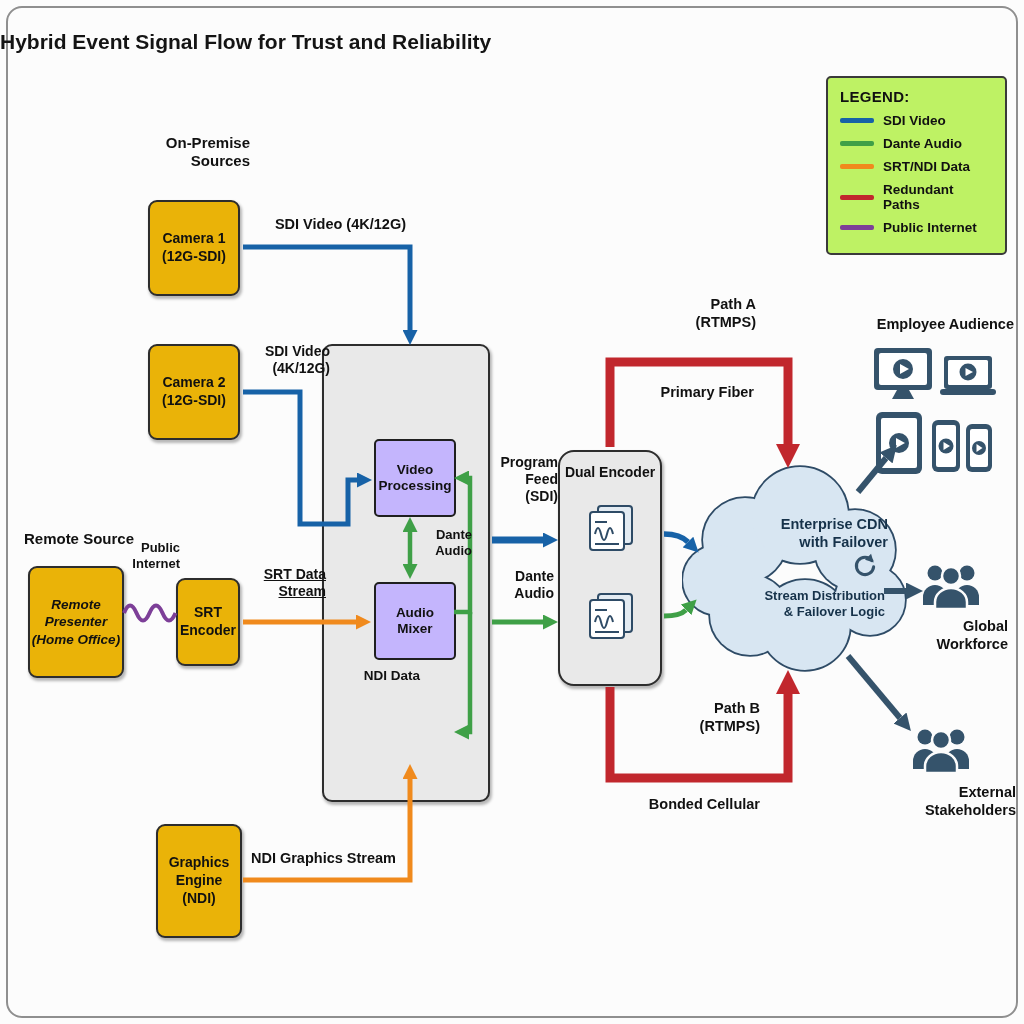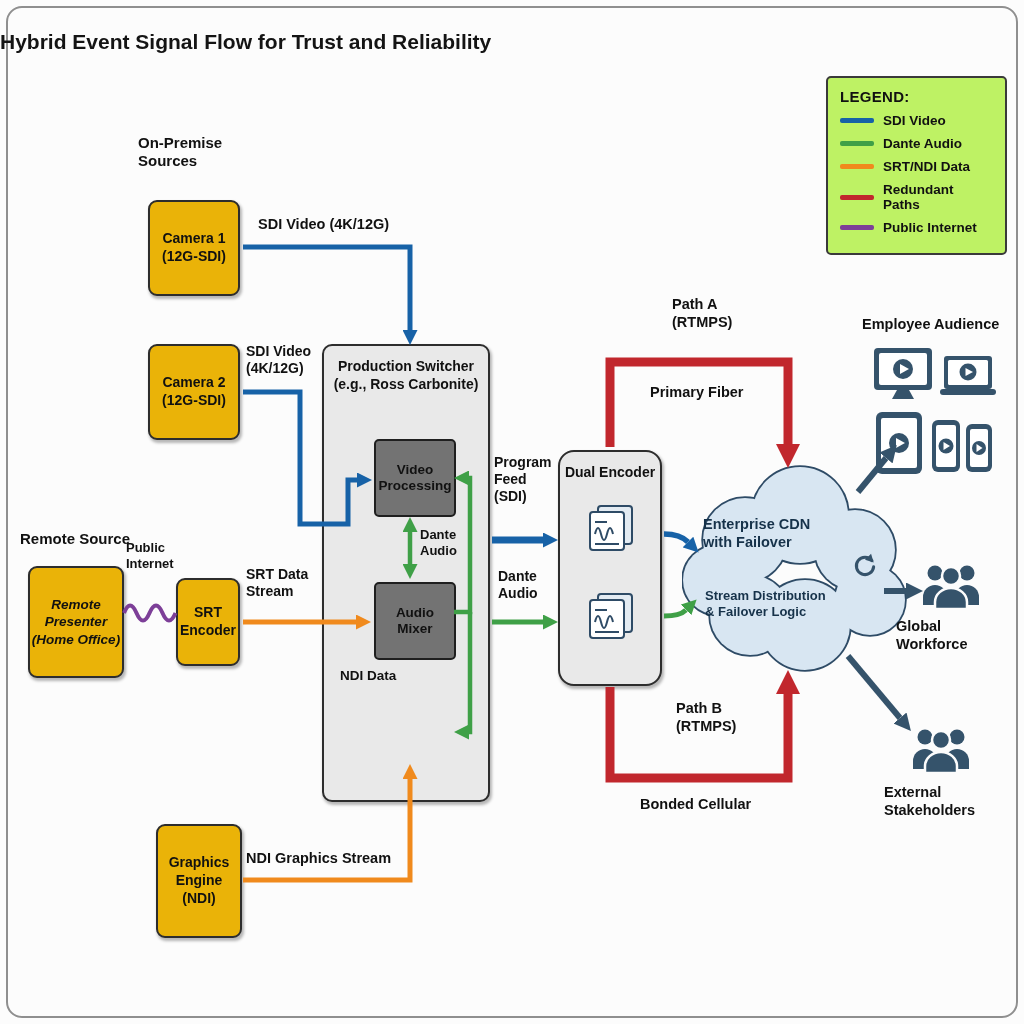--- a/index.html
+++ b/index.html
@@ -12,24 +12,24 @@
   .title { position:absolute; top:30px; left:0; width:926px; text-align:left;
            font-size:21px; font-weight:800; color:#141414; z-index:4; }
   .node { position:absolute; display:flex; align-items:center; justify-content:center; text-align:center;
           background:#eab308; border:2.5px solid #2d2d2d; border-radius:9px;
           font-weight:700; font-size:14px; line-height:1.28; color:#111;
           box-shadow:1.5px 2.5px 3px rgba(0,0,0,.28); z-index:2; }
   .panel { position:absolute; background:#e9e9e9; border:2.5px solid #2d2d2d; border-radius:10px;
            box-shadow:1.5px 2.5px 3px rgba(0,0,0,.28); z-index:1; }
   .panel-title { position:absolute; top:12px; left:4px; right:4px; text-align:center;
                  font-weight:700; font-size:14px; line-height:1.28; }
-  .inner-node { position:absolute; background:#737373; border:2.5px solid #1f1f1f; border-radius:5px;
+  .inner-node { position:absolute; background:#c4b5fd; border:2.5px solid #1f1f1f; border-radius:5px;
                 display:flex; align-items:center; justify-content:center; text-align:center;
                 font-weight:700; font-size:13.5px; line-height:1.22; z-index:2; }
-  .lbl { position:absolute; font-weight:700; font-size:14px; color:#111; text-align:left;
+  .lbl { position:absolute; font-weight:700; font-size:14px; color:#111; text-align:right;
          line-height:1.22; z-index:4; }
   .legend { position:absolute; left:826px; top:76px; width:181px; background:#bef264;
             border:2px solid #3a3a3a; border-radius:5px; padding:10px 12px; z-index:4; }
   .legend-heading { font-size:15px; font-weight:800; margin-bottom:8px; letter-spacing:.3px; }
   .legend-row { display:flex; align-items:center; gap:9px; margin:8px 0; }
   .legend-swatch { width:34px; height:5px; border-radius:2px; flex:0 0 auto; background:#999; }
   .legend-label { font-size:13.5px; font-weight:700; }
   svg.overlay { position:absolute; left:0; top:0; z-index:3; pointer-events:none; }
   .cn { fill:none; }
   .s-blue   { stroke:#1762a7; }
@@ -84,22 +84,20 @@
   <div class="node pre" style="left:28px;top:566px;width:96px;height:112px;font-size:13.5px;font-style:italic;">Remote
 Presenter
 (Home Office)</div>
   <div class="node pre" style="left:176px;top:578px;width:64px;height:88px;">SRT
 Encoder</div>
   <div class="node pre" style="left:156px;top:824px;width:86px;height:114px;">Graphics
 Engine
 (NDI)</div>
 
   <div class="panel" style="left:322px;top:344px;width:168px;height:458px;">
-    <div class="panel-title pre">Production Switcher
-(e.g., Ross Carbonite)</div>
     <div class="inner-node pre" style="left:50px;top:93px;width:82px;height:78px;">Video
 Processing</div>
     <div class="inner-node pre" style="left:50px;top:236px;width:82px;height:78px;">Audio
 Mixer</div>
   </div>
 
   <div class="panel" style="left:558px;top:450px;width:104px;height:236px;border-radius:16px;">
     <div class="panel-title pre">Dual Encoder</div>
     <svg class="abs" style="left:26px;top:52px;" width="50" height="48" viewBox="0 0 50 48">
       <rect x="12" y="2" width="34" height="38" rx="3" fill="#e3ebf2" stroke="#2e4b66" stroke-width="2"></rect>
@@ -240,21 +238,21 @@
     <path class="cn s-slate" stroke-width="6" marker-end="url(#m-slate)" d="M884 591 H906"></path>
     <path class="cn s-slate" stroke-width="6" marker-end="url(#m-slate)" d="M848 656 L900 718"></path>
     <path class="cn s-orange" stroke-width="5" marker-end="url(#m-orange)" d="M243 880 H410 V779"></path>
   </svg>
 
   <div class="lbl pre" style="left:258px;top:216px;width:148px;font-size:14.5px;">SDI Video (4K/12G)</div>
   <div class="lbl pre" style="left:246px;top:343px;width:84px;">SDI Video
 (4K/12G)</div>
   <div class="lbl pre" style="left:126px;top:540px;width:54px;font-size:13px;">Public
 Internet</div>
-  <div class="lbl pre" style="left:246px;top:566px;width:80px;">SRT Data
+  <div class="lbl pre" style="left:246px;top:566px;width:80px;text-decoration:underline;">SRT Data
 Stream</div>
   <div class="lbl pre" style="left:420px;top:527px;width:52px;font-size:13px;">Dante
 Audio</div>
   <div class="lbl pre" style="left:340px;top:668px;width:80px;font-size:13.5px;">NDI Data</div>
   <div class="lbl pre" style="left:494px;top:454px;width:64px;">Program
 Feed
 (SDI)</div>
   <div class="lbl pre" style="left:498px;top:568px;width:56px;">Dante
 Audio</div>
   <div class="lbl pre" style="left:672px;top:296px;width:84px;font-size:14.5px;">Path A

